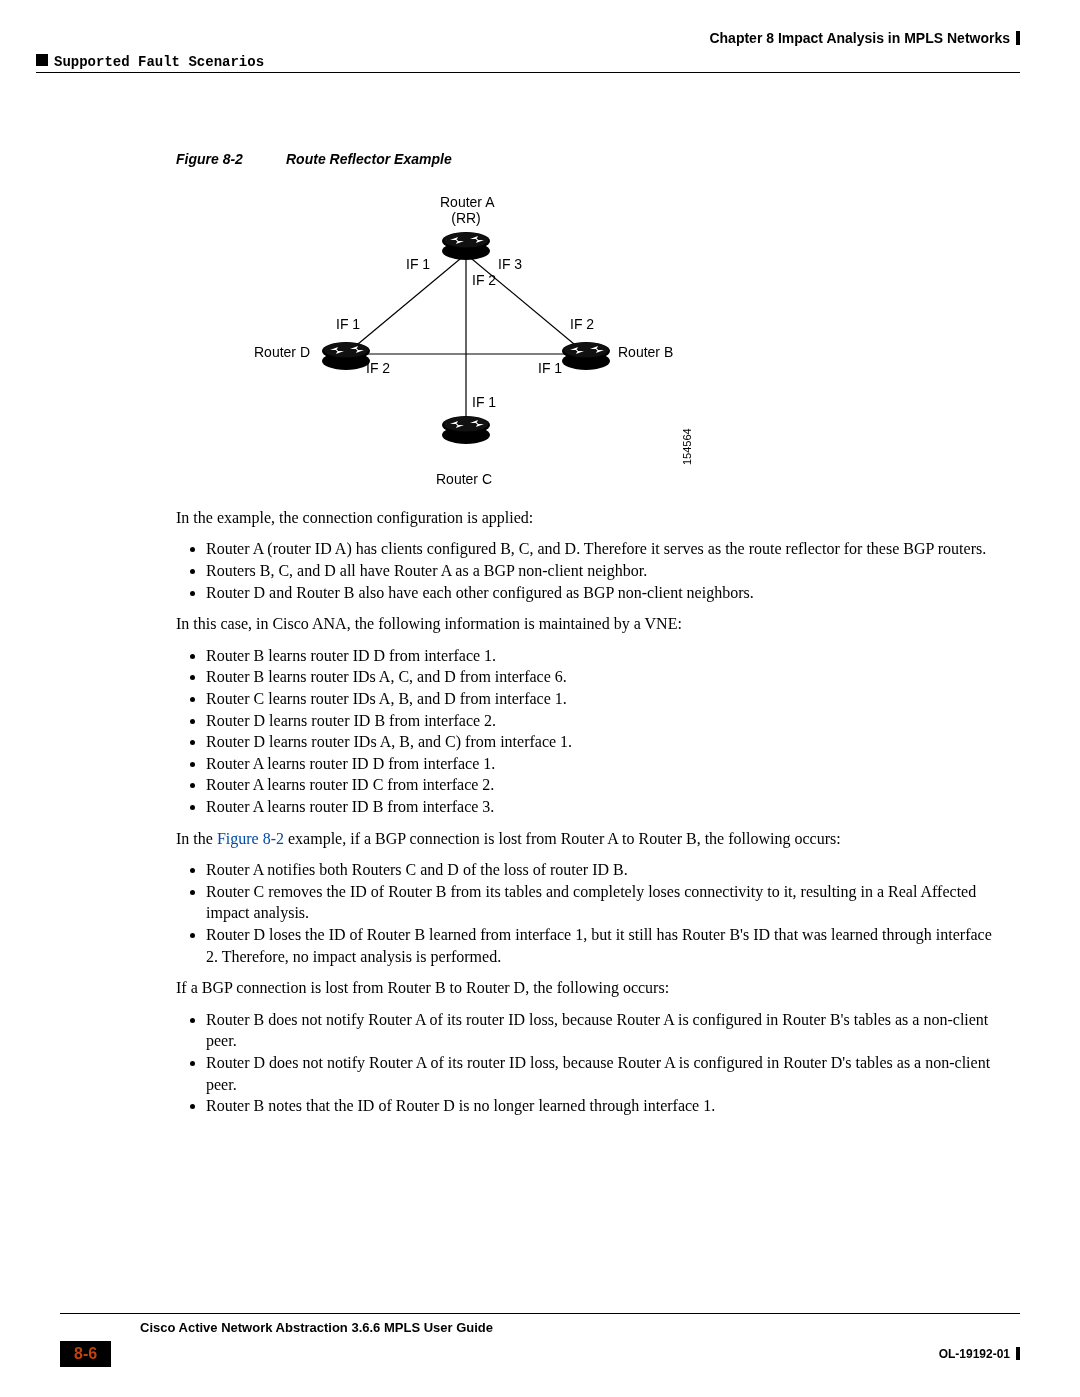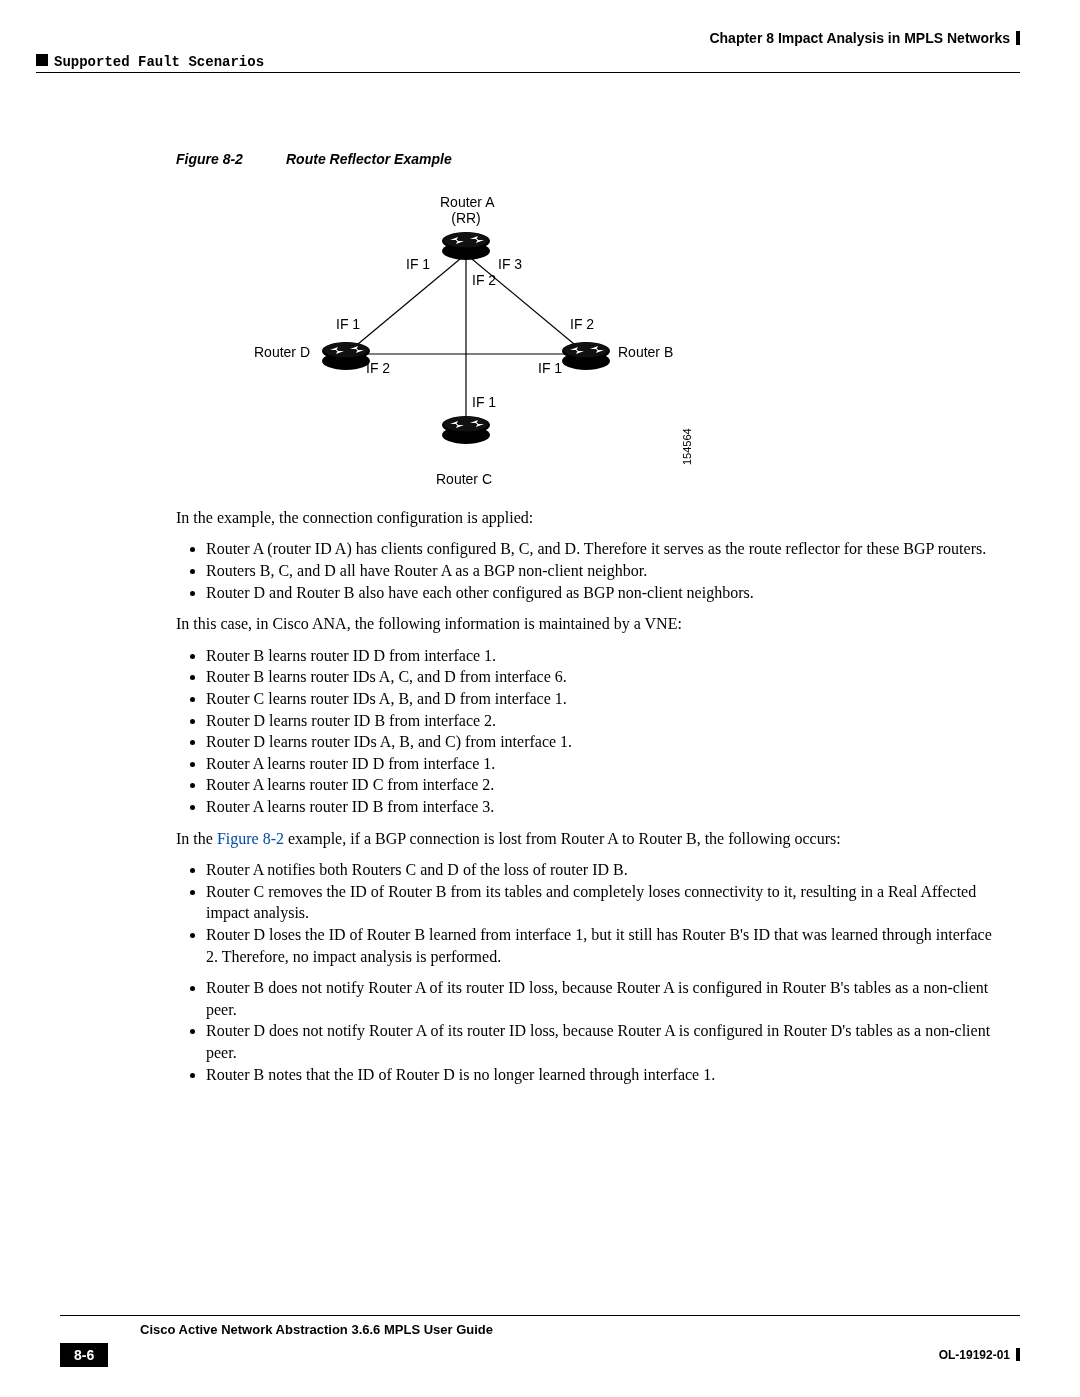--- a/index.html
+++ b/index.html
@@ -23,21 +23,21 @@
   svg.lines{position:absolute;left:0;top:0;width:480px;height:300px;}
   p{margin:10px 0;}
   ul{margin:4px 0 10px 0;padding-left:30px;}
   li{margin:0 0;}
   .xref{color:#0049a6;}
   
   .ftr{position:absolute;left:60px;right:60px;bottom:30px;}
   .ftr-rule{border-top:1px solid #000;margin-bottom:6px;}
   .ftr-title{font-family:Arial,Helvetica,sans-serif;font-weight:bold;font-size:13px;padding-left:80px;}
   .ftr-row{display:flex;justify-content:space-between;align-items:center;margin-top:6px;}
-  .pg-box{background:#000;color:#ffffff;font-family:Arial,Helvetica,sans-serif;font-weight:bold;font-size:14px;padding:4px 14px;}
+  .pg-box{background:#000;color:#c2410c;font-family:Arial,Helvetica,sans-serif;font-weight:bold;font-size:16px;padding:4px 14px;}
   .doc-id{font-family:Arial,Helvetica,sans-serif;font-weight:bold;font-size:12px;}
   .doc-id .bar{display:inline-block;width:4px;height:13px;background:#000;margin-left:6px;vertical-align:-2px;}
 </style>
 </head>
 <body>
 
 <div class="page">
   <div class="hdr">
     <div class="hdr-right"><span>Chapter 8      Impact Analysis in MPLS Networks</span><span class="bar"></span></div>
     <div class="hdr-sq"></div>
@@ -131,20 +131,21 @@
 
     <p>
       <span>In the </span><span class="xref">Figure 8-2</span><span> example, if a BGP connection is lost from Router A to Router B, the following occurs:</span>
     </p>
     <ul>
       <li>Router A notifies both Routers C and D of the loss of router ID B.</li>
       <li>Router C removes the ID of Router B from its tables and completely loses connectivity to it, resulting in a Real Affected impact analysis.</li>
       <li>Router D loses the ID of Router B learned from interface 1, but it still has Router B's ID that was learned through interface 2. Therefore, no impact analysis is performed.</li>
     </ul>
 
+    <p>If a BGP connection is lost from Router B to Router D, the following occurs:</p>
     <ul>
       <li>Router B does not notify Router A of its router ID loss, because Router A is configured in Router B's tables as a non-client peer.</li>
       <li>Router D does not notify Router A of its router ID loss, because Router A is configured in Router D's tables as a non-client peer.</li>
       <li>Router B notes that the ID of Router D is no longer learned through interface 1.</li>
     </ul>
   </div>
 
   <div class="ftr">
     <div class="ftr-rule"></div>
     <div class="ftr-title">Cisco Active Network Abstraction 3.6.6 MPLS User Guide</div>

